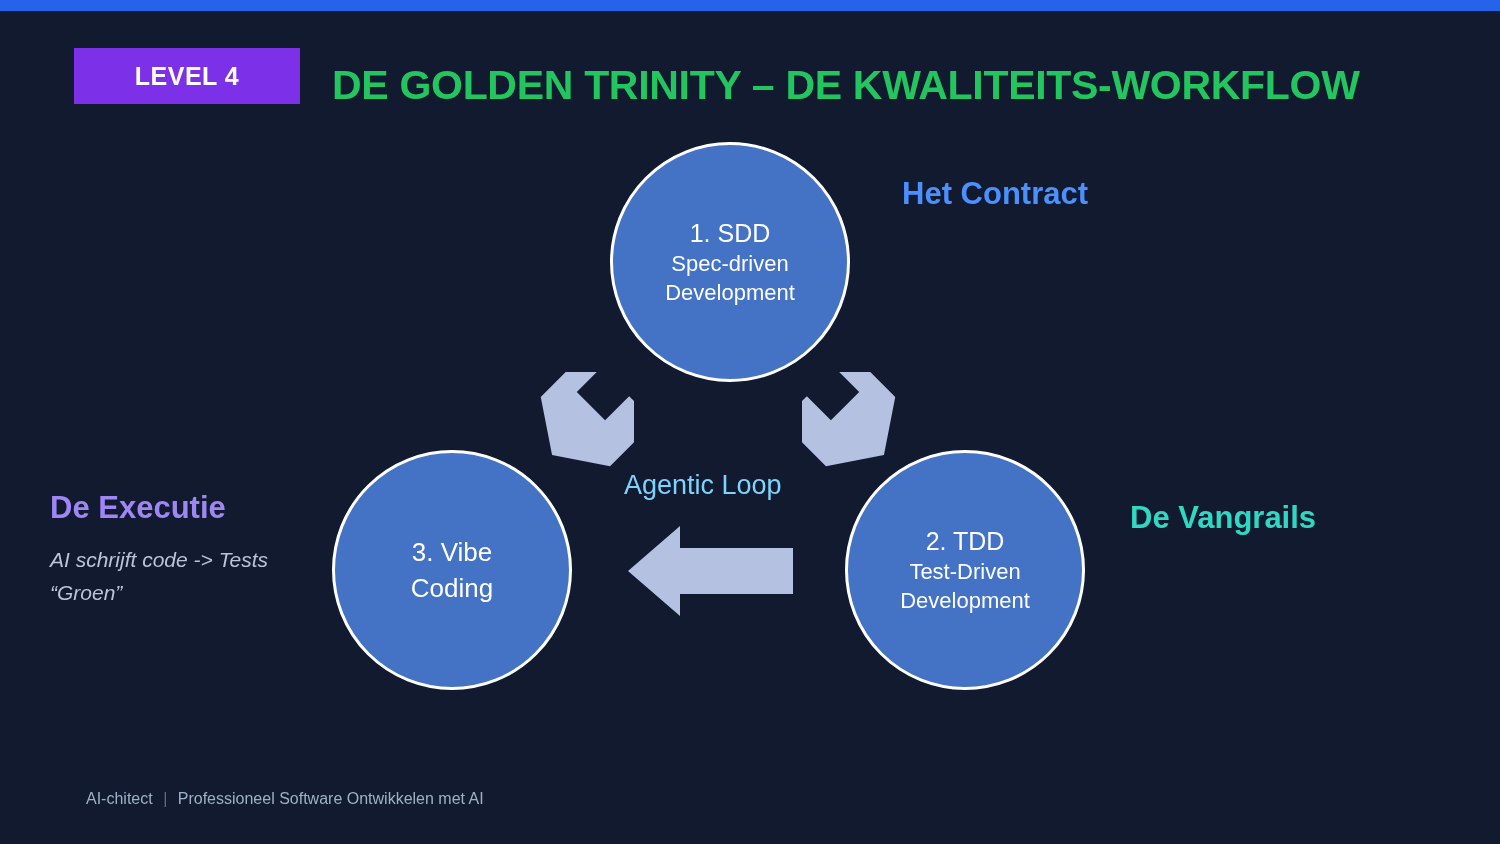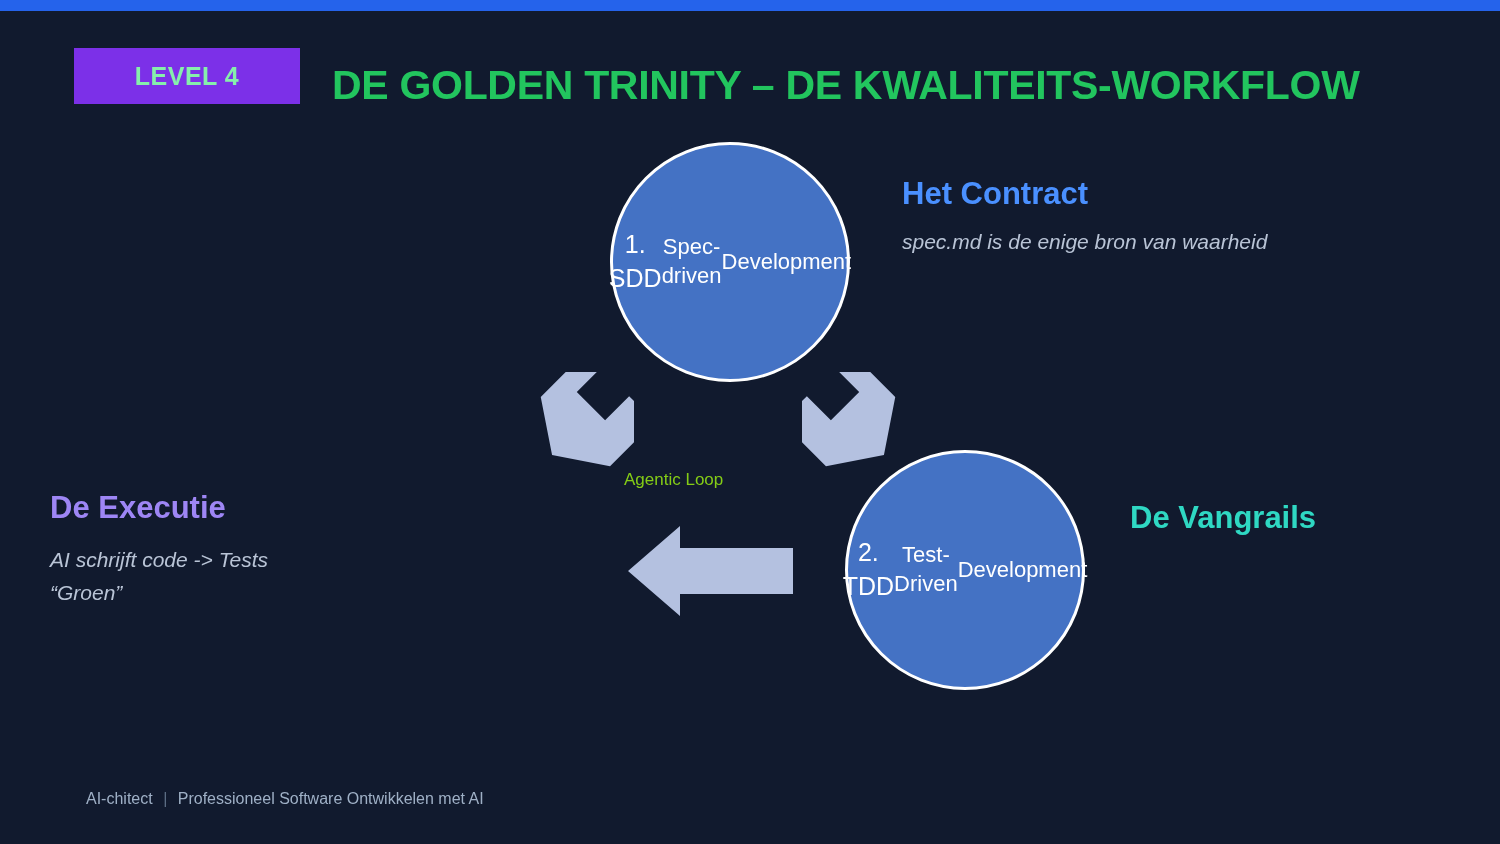--- a/index.html
+++ b/index.html
@@ -29,21 +29,21 @@
     background: #2563eb;
   }
   
   #level-badge {
     position: absolute;
     left: 74px;
     top: 48px;
     width: 226px;
     height: 56px;
     background: #7c30e8;
-    color: #86efac;
+    color: #ffffff;
     font-size: 25px;
     font-weight: bold;
     letter-spacing: 0.5px;
     display: flex;
     align-items: center;
     justify-content: center;
   }
   #slide-title {
     position: absolute;
     left: 332px;
@@ -58,20 +58,21 @@
     white-space: nowrap;
   }
   
   .node-circle {
     position: absolute;
     border-radius: 50%;
     background: #4472c4;
     border: 3px solid #ffffff;
     box-sizing: border-box;
     display: flex;
+    flex-direction: column;
     align-items: center;
     justify-content: center;
     color: #ffffff;
     text-align: center;
   }
   .node-title {
     font-size: 25px;
     line-height: 1.35;
   }
   .node-sub {
@@ -127,22 +128,22 @@
   #vangrails-heading { left: 1130px; top: 500px; color: #2fd8c3; }
   #vangrails-body    { left: 1130px; top: 547px; width: 330px; }
 
   #executie-heading { left: 50px; top: 490px; color: #9e86f5; }
   #executie-body    { left: 50px; top: 544px; width: 290px; }
 
   #agentic-loop {
     position: absolute;
     left: 624px;
     top: 470px;
-    color: #84cc16;
-    font-size: 17px;
+    color: #7dd3fc;
+    font-size: 27px;
     white-space: nowrap;
   }
   
   #quote {
     position: absolute;
     left: 200px;
     top: 730px;
     width: 1060px;
     color: #25b9e0;
     font-size: 28px;
@@ -179,37 +180,40 @@
     <div class="node-sub">Spec-driven</div>
     <div class="node-sub">Development</div>
   </div>
 
   <div id="circle-tdd" class="node-circle">
     <div class="node-title">2. TDD</div>
     <div class="node-sub">Test-Driven</div>
     <div class="node-sub">Development</div>
   </div>
 
+  <div id="circle-vibe" class="node-circle">
+    <div class="node-title">3. Vibe</div>
+    <div class="node-title">Coding</div>
+  </div>
 
   <svg id="arrow-left-up" class="arrow" viewBox="0 0 96 98">
     <polygon points="33,0 96,0 96,22 62,22 62,62 96,62 96,98 33,98 0,49" transform="rotate(-45 48 49)" fill="#b4c1e0"></polygon>
   </svg>
 
   <svg id="arrow-right-dn" class="arrow" viewBox="0 0 96 98">
     <polygon points="63,0 0,0 0,22 34,22 34,62 0,62 0,98 63,98 96,49" transform="rotate(45 48 49)" fill="#b4c1e0"></polygon>
   </svg>
 
   <svg id="arrow-straight" class="arrow" viewBox="0 0 165 90">
     <polygon points="0,45 52,0 52,22 165,22 165,68 52,68 52,90" fill="#b4c1e0"></polygon>
   </svg>
 
   <div id="agentic-loop">Agentic Loop</div>
 
   <div id="contract-heading" class="callout-heading">Het Contract</div>
-  <div id="contract-body" class="callout-body">spec.md is de enige bron van waarheid</div>
 
   <div id="vangrails-heading" class="callout-heading">De Vangrails</div>
 
   <div id="executie-heading" class="callout-heading">De Executie</div>
   <div id="executie-body" class="callout-body">AI schrijft code -&gt; Tests “Groen”</div>
 
 
   <div id="footer">
     <span>AI-chitect</span>
     <span class="sep">|</span>

